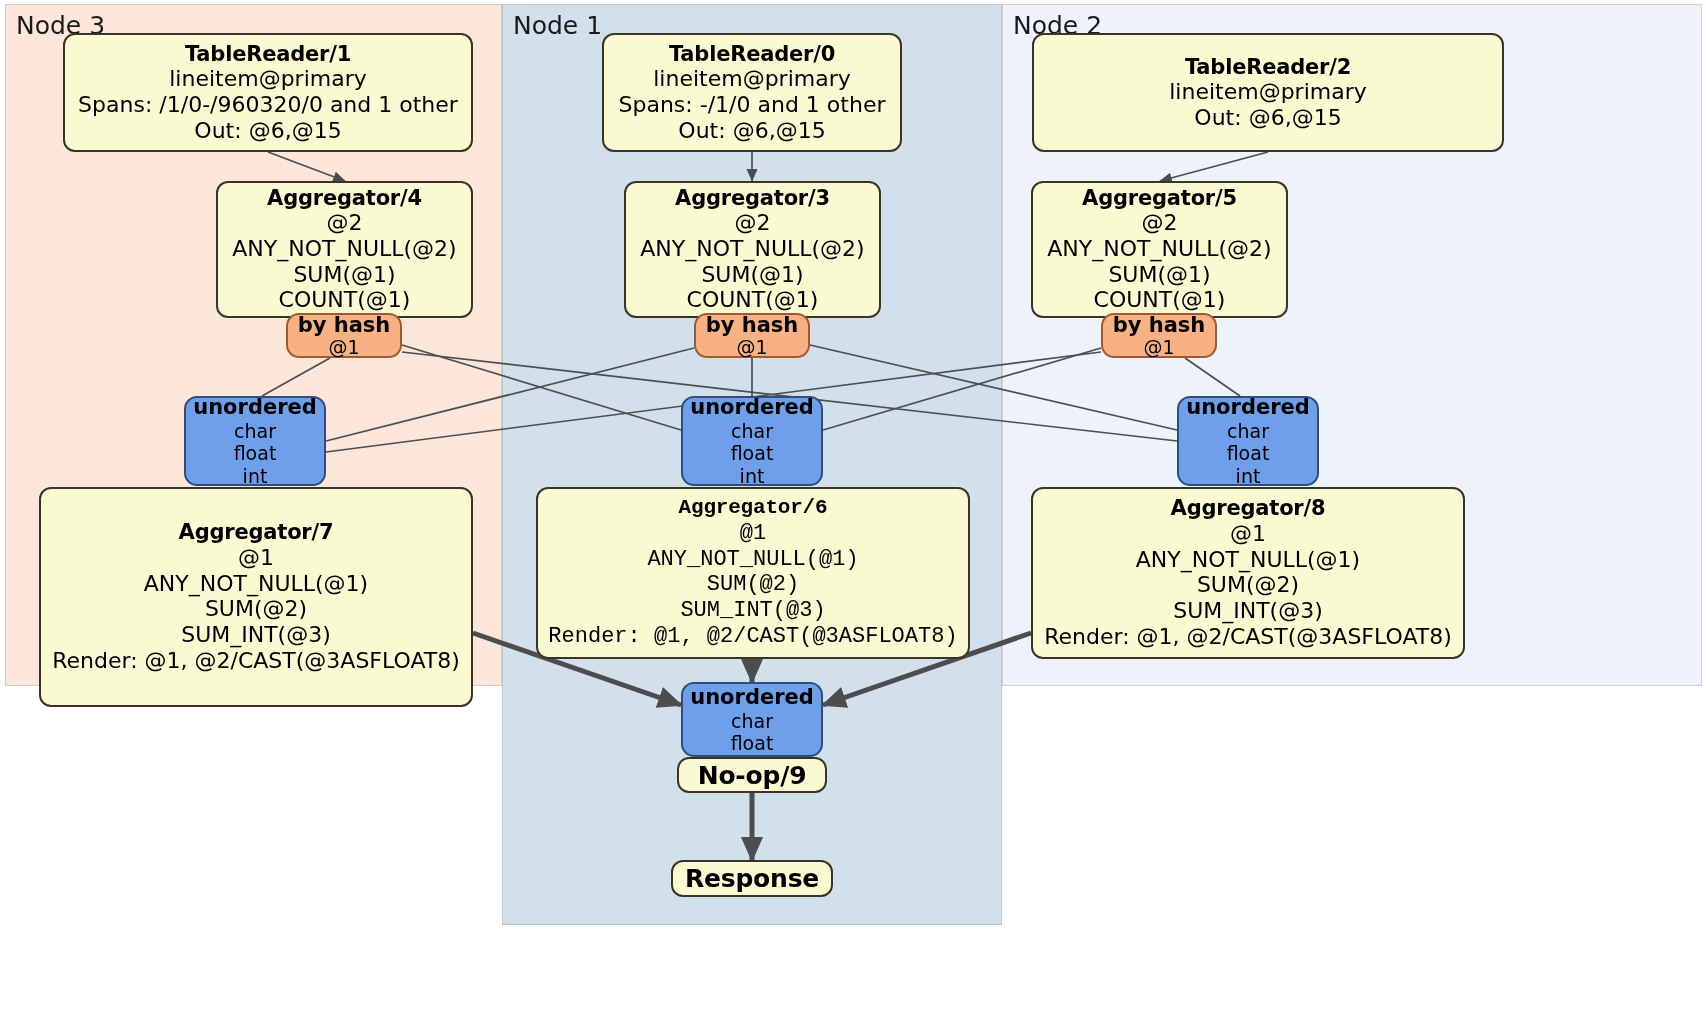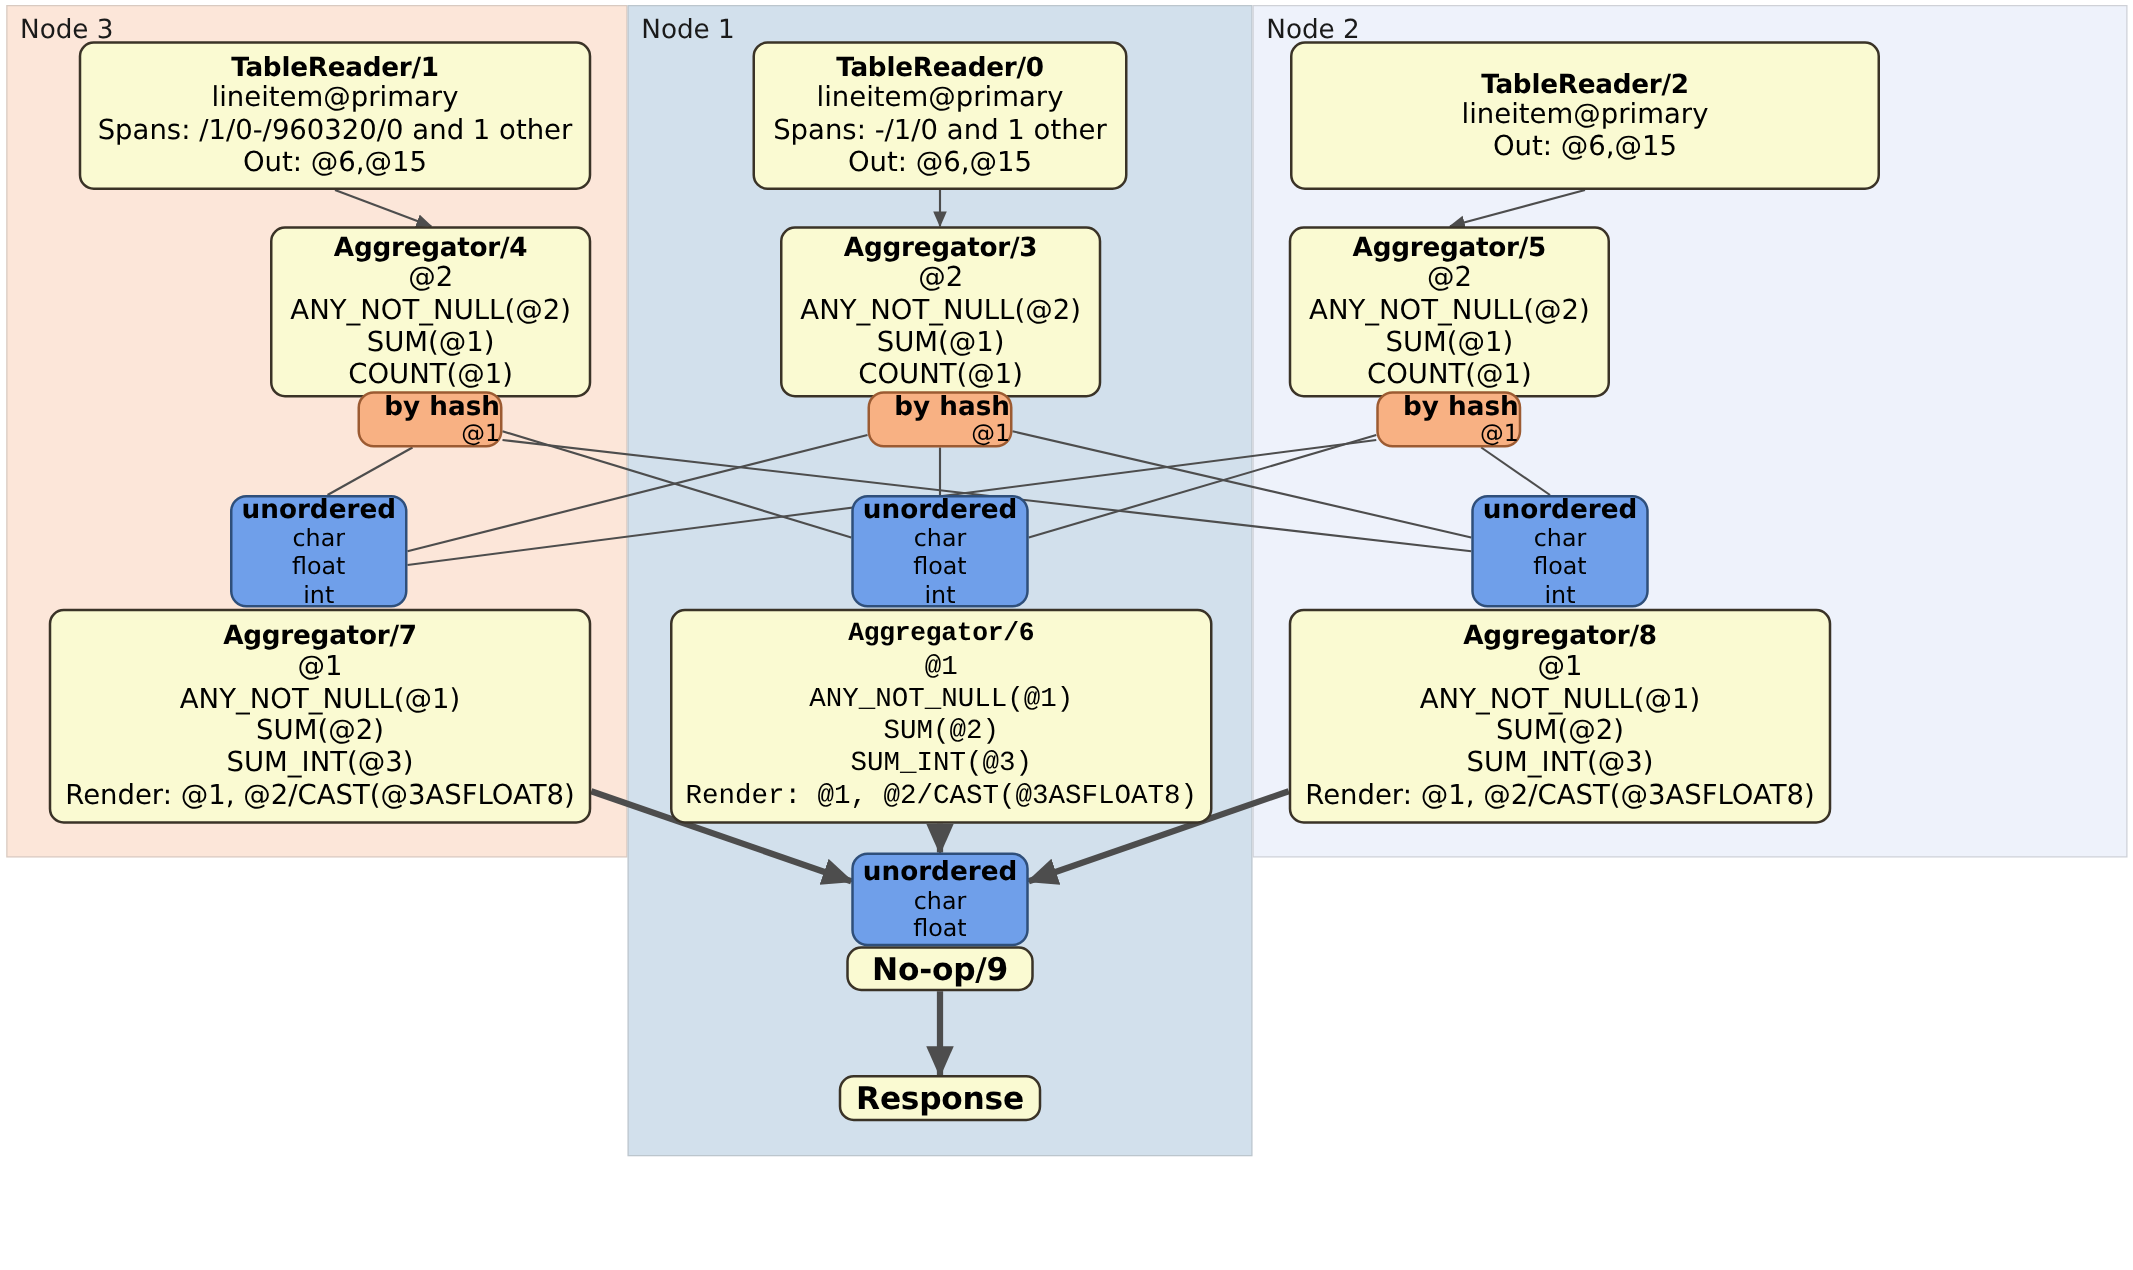--- a/index.html
+++ b/index.html
@@ -20,21 +20,21 @@
   }
   .node-panel {
     position: absolute;
     box-sizing: border-box;
     border: 1px solid rgba(150,150,150,0.35);
   }
   .node-panel-label {
     position: absolute;
     top: 6px;
     left: 10px;
-    font-size: 21px;
+    font-size: 25px;
     color: #1a1a1a;
     font-family: "DejaVu Sans", "Liberation Sans", sans-serif;
   }
   .proc {
     position: absolute;
     box-sizing: border-box;
     background: #fafad2;
     border: 2px solid #3a3327;
     border-radius: 12px;
     text-align: center;
@@ -83,21 +83,21 @@
 
   .hasher {
     position: absolute;
     box-sizing: border-box;
     background: #f8b183;
     border: 2px solid #9c5b32;
     border-radius: 13px;
     display: flex;
     flex-direction: column;
     justify-content: center;
-    align-items: flex-end;
+    align-items: center;
     color: #000;
     z-index: 6;
   }
   .hasher .ttl {
     font-weight: bold;
     font-size: 21px;
     line-height: 1.15;
   }
   .hasher .det {
     font-size: 19px;
@@ -193,21 +193,21 @@
         <div class="det">SUM(@1)</div>
         <div class="det">COUNT(@1)</div>
       </div>
       <div class="proc" style="left: 1031px; top: 181px; width: 257px; height: 137px;">
         <div class="ttl">Aggregator/5</div>
         <div class="det">@2</div>
         <div class="det">ANY_NOT_NULL(@2)</div>
         <div class="det">SUM(@1)</div>
         <div class="det">COUNT(@1)</div>
       </div>
-      <div class="proc" style="left: 39px; top: 487px; width: 434px; height: 172px;">
+      <div class="proc" style="left: 39px; top: 487px; width: 434px; height: 220px;">
         <div class="ttl">Aggregator/7</div>
         <div class="det">@1</div>
         <div class="det">ANY_NOT_NULL(@1)</div>
         <div class="det">SUM(@2)</div>
         <div class="det">SUM_INT(@3)</div>
         <div class="det">Render: @1, @2/CAST(@3ASFLOAT8)</div>
       </div>
       <div class="proc" style="left: 536px; top: 487px; width: 434px; height: 172px; font-family: Liberation Mono, monospace;">
         <div class="ttl">Aggregator/6</div>
         <div class="det">@1</div>

